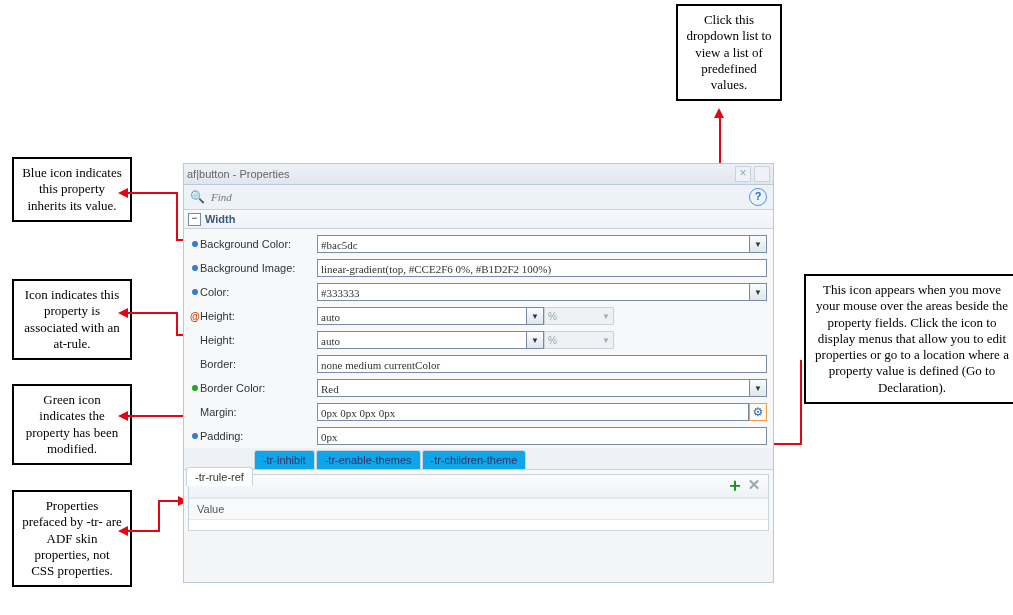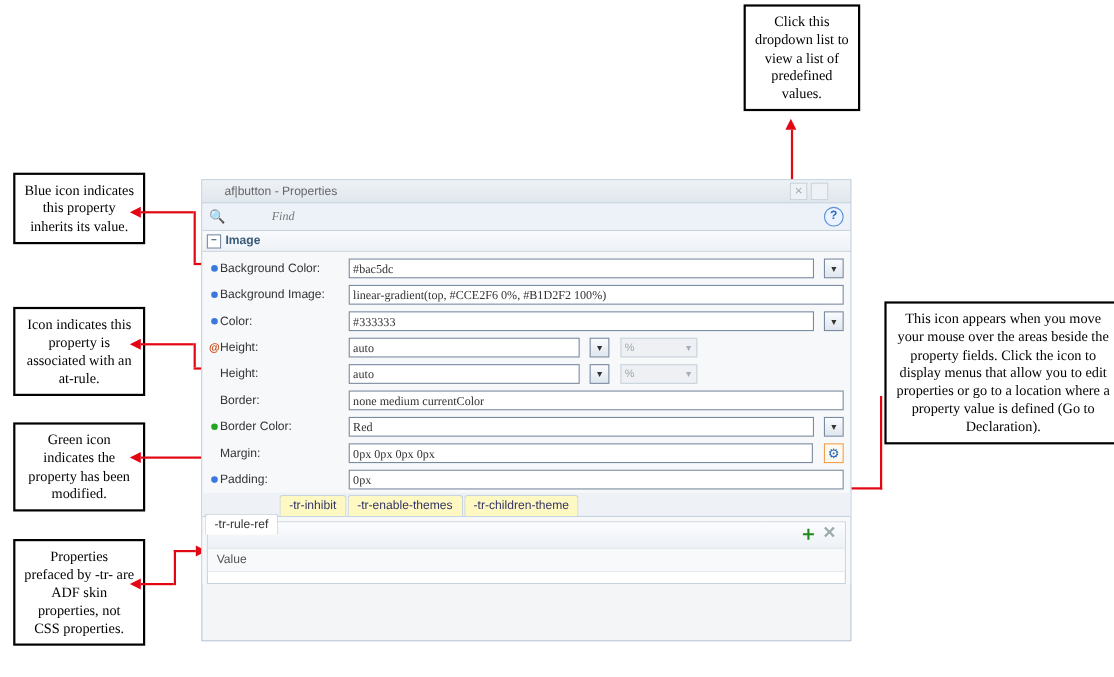--- a/index.html
+++ b/index.html
@@ -53,21 +53,21 @@
     font-size: 11px;
     color: #333;
     background: #f4f5f7;
     box-sizing: border-box;
   }
   .titlebar {
     height: 20px;
     background: linear-gradient(#eef2f6,#dfe6ed);
     border-bottom: 1px solid #b9c9d8;
     display: flex; align-items: center;
-    padding: 0 20px;
+    padding: 0 3px;
   }
   .titlebar .title { flex: 1; color:#666; }
   .titlebar .close {
     width: 14px; height: 14px;
     color:#9aa; font-size:12px; text-align:center; line-height:12px;
     cursor:pointer; border:1px solid #c9d3dc; background:#eef2f6; margin-left:3px;
   }
   .titlebar .aux {
     width:14px; height:14px; border:1px solid #c9d3dc; background:#eef2f6; margin-left:3px;
   }
@@ -75,21 +75,21 @@
     height: 24px;
     display:flex; align-items:center;
     padding:0 6px;
     gap:4px;
     background:#edf2f8;
     border-bottom:1px solid #c9d3dc;
   }
   .findbar .mag { color:#888; font-size:12px; }
   .findbar input {
     flex:1; border:none; background:transparent; outline:none;
-    font: italic 11px Tahoma; color:#888;margin-left:36px;
+    font: italic 11px Tahoma; color:#888;
   }
   .findbar .help {
     width:16px; height:16px; border-radius:50%;
     border:1px solid #5a8fd6; color:#2a6ac0; font-weight:bold;
     text-align:center; line-height:15px; font-size:11px; background:#eaf3ff;
     cursor:pointer;
   }
   .section-head {
     height:18px; display:flex; align-items:center; gap:4px;
     background:linear-gradient(#f8fafd,#eef2f6);
@@ -105,21 +105,21 @@
     background:#f7f8fa;
     padding-top:3px;
   }
   .row {
     display:flex; align-items:center; height:24px;
     padding: 0 6px 0 6px;
   }
   .row .ind { width:10px; display:inline-flex; justify-content:center; }
   .row .lbl { width:113px; text-align:left; padding-right:4px; }
   .row .field {
-    flex:1; display:flex; align-items:center; gap:10px;
+    flex:1; display:flex; align-items:center; gap:0;
   }
   .txt {
     flex:1; height:18px; border:1px solid #7a8aa0;
     background:#fff; padding:0 3px; font:11px Tahoma; line-height:18px;
     box-sizing:border-box;
   }
   .dd-btn {
     width:18px; height:18px; border:1px solid #7a8aa0;
     background:linear-gradient(#fafcff,#dfe6ee);
     display:flex; align-items:center; justify-content:center;
@@ -139,21 +139,21 @@
   .gear {
     width:18px; height:18px; border:1px solid #f0a050;
     display:flex; align-items:center; justify-content:center;
     color:#2a6ac0; font-size:12px; background:#fffaf0; cursor:pointer;
     box-sizing:border-box;
   }
 
   .tabs { display:flex; gap:0; border-bottom:1px solid #c9d3dc; background:#eef2f6; padding-left:2px; height:21px; align-items:flex-end; }
   .tab {
     padding:3px 8px; border:1px solid #c9d3dc; border-bottom:none;
-    background:#fef9c3; font-size:11px; color:#336; cursor:pointer;
+    background:#0ea5e9; font-size:11px; color:#336; cursor:pointer;
     border-radius:3px 3px 0 0; margin-right:1px;
   }
   .tab.active { background:#fff; color:#333; position:relative; top:17px; }
 
   .table-area {
     border:1px solid #c9d3dc; margin:4px; height:55px; background:#fff;
     display:flex; flex-direction:column;
   }
   .table-tools { height:22px; display:flex; justify-content:flex-end; align-items:center; gap:4px;
     padding:0 6px; border-bottom:1px solid #e4e9ef; background:linear-gradient(#fbfcfe,#eef2f6); }
@@ -214,21 +214,21 @@
     <span class="close">×</span>
     <span class="aux"></span>
   </div>
   <div class="findbar">
     <span class="mag">🔍</span>
     <input placeholder="Find" style="">
     <span class="help">?</span>
   </div>
   <div class="section-head">
     <span class="toggle">−</span>
-    <span>Image</span>
+    <span>Width</span>
   </div>
   <div class="form">
 
     <div class="row">
       <span class="ind">
           <span class="dot blue"></span>
         </span>
       <span class="lbl">Background Color:</span>
       <div class="field">
         <span class="txt">#bac5dc</span>

